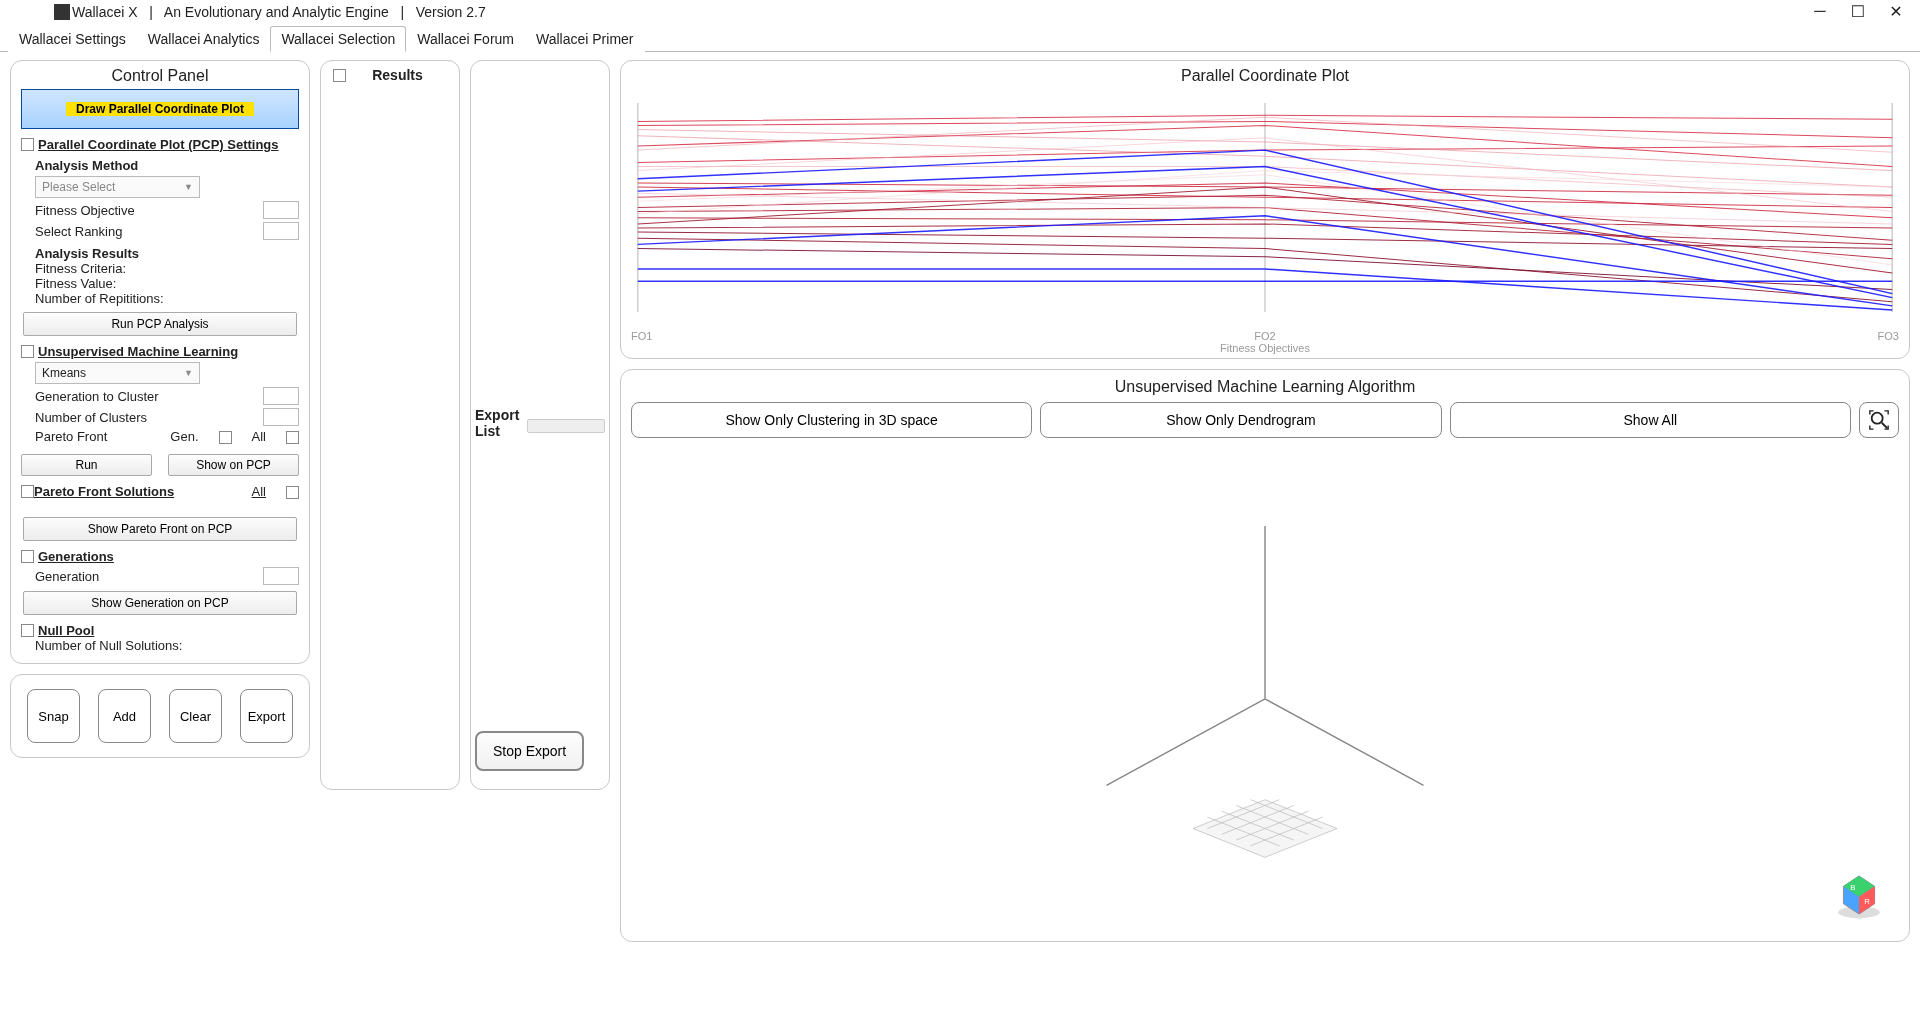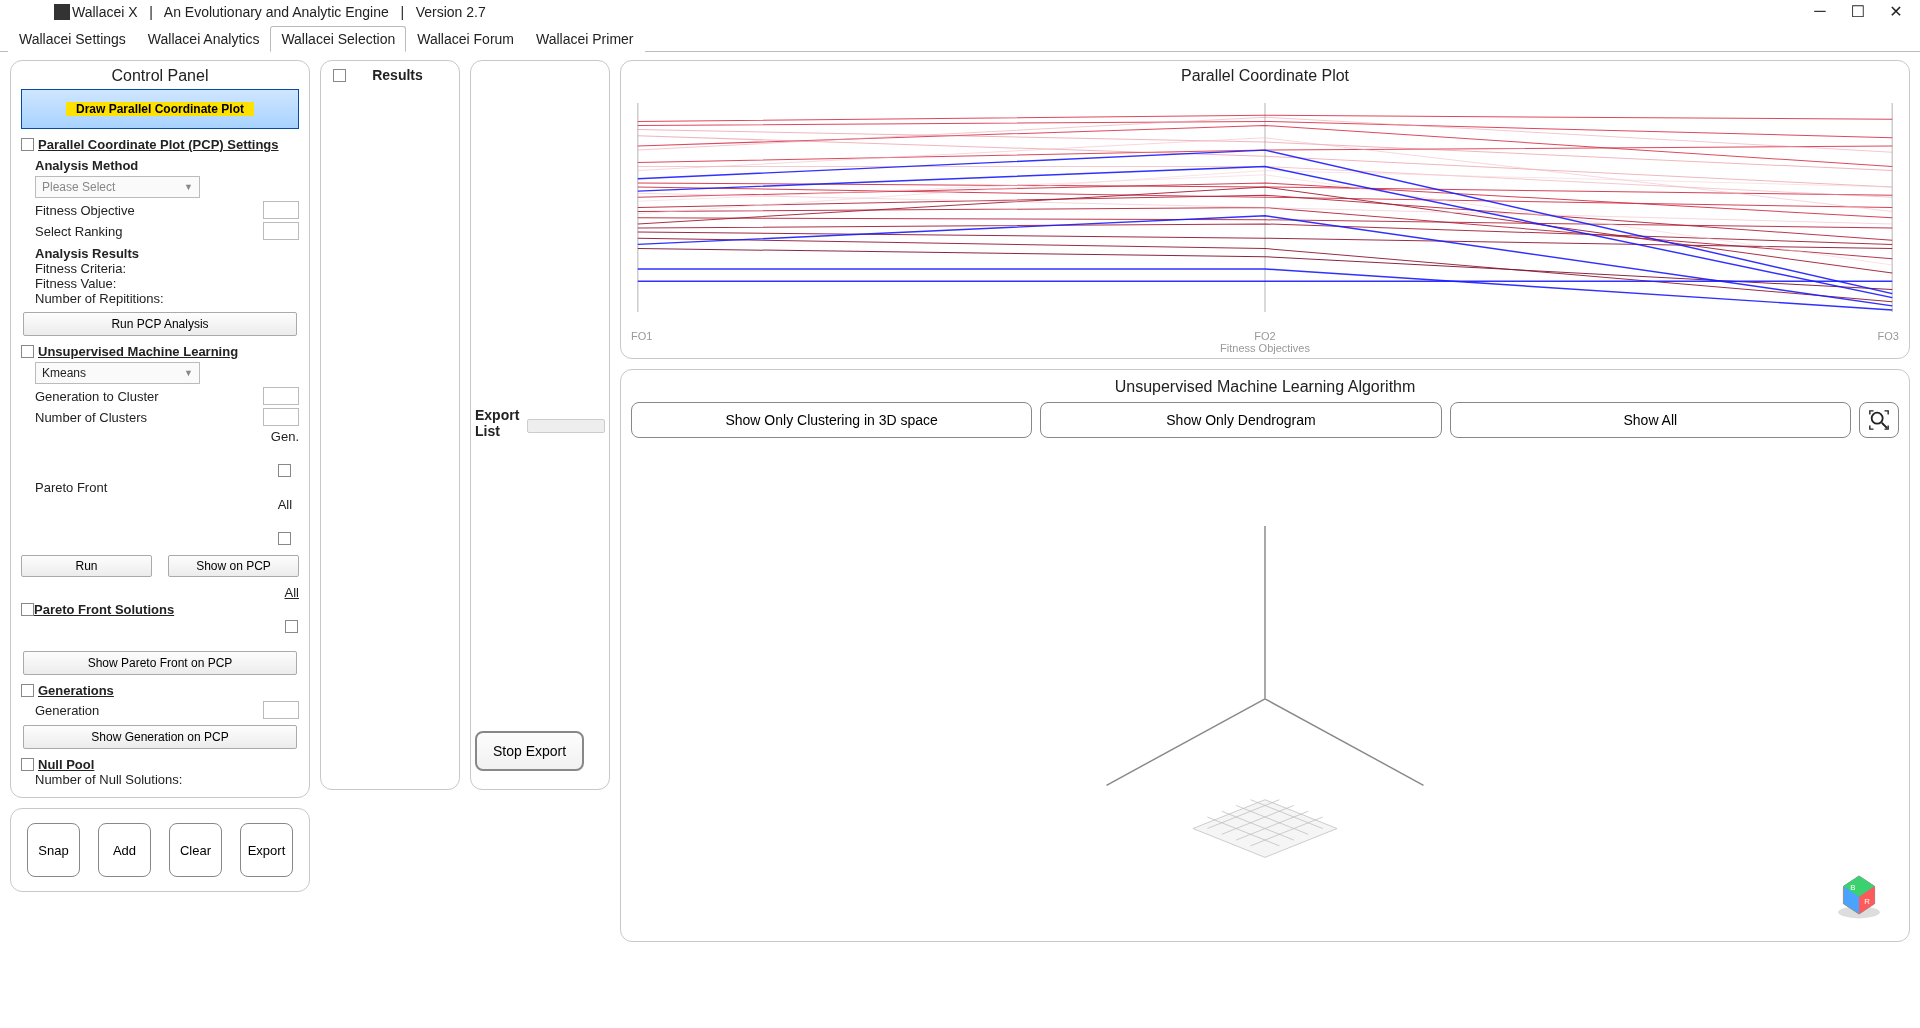--- a/index.html
+++ b/index.html
@@ -26,21 +26,21 @@
   .field-label { flex:1; }
   .small-input { width:36px; height:18px; border:1px solid #bbb; background:#fff;}
   .select { width:165px; height:22px; border:1px solid #bbb; background:#fafafa; display:flex; align-items:center; justify-content:space-between; padding:0 6px; color:#888; font-size:12px; margin:3px 0 3px 14px;}
   .select.val { color:#222;gap:18px; }
   .caret { font-size:9px; color:#888;}
   .sub-label { margin-left:14px; font-weight:bold; font-size:13px; margin-top:6px;}
   .plain-line { margin-left:14px; font-size:13px; }
   .wide-btn { display:block; width:calc(100% - 4px); margin:6px auto 0 auto; border:1px solid #aaa; background:linear-gradient(#fdfdfd,#ececec); padding:4px 0; font-size:12px; border-radius:2px;}
   .two-btn-row { display:flex; gap:16px; margin-top:10px;}
   .two-btn-row .half-btn { flex:1; border:1px solid #aaa; background:linear-gradient(#fdfdfd,#ececec); padding:3px 10px; font-size:12px; border-radius:2px;}
-  .inline-right { display:flex; align-items:center; gap:20px;flex-direction:column;}
+  .inline-right { display:flex; align-items:flex-end; gap:20px;}
   .action-row { display:flex; gap:18px; padding:14px 16px;}
   .action-row button { width:54px; height:54px; border:1.5px solid #888; border-radius:8px; background:#fff; font-size:13px;}
   .col-results { width:140px; padding:6px 4px 10px 4px; display:flex; flex-direction:column; align-items:center; height:730px;}
   .results-head { display:flex; align-items:center; gap:14px; width:100%; justify-content:flex-start; padding-left:8px; font-weight:bold; font-size:14px;}
   .col-export { width:140px; padding:6px 4px 10px 4px; display:flex; flex-direction:row; align-items:center; height:730px; position:relative;}
   .export-head { font-weight:bold; font-size:14px;}
   .progress { width:110px; height:14px; border:1px solid #ccc; background:#eee; margin-top:6px; border-radius:2px;}
   .stop-btn { position:absolute; bottom:18px; border:2px solid #888; border-radius:8px; background:linear-gradient(#fdfdfd,#f1f1f1); padding:10px 16px; font-size:14px;}
   .col-charts { flex:1; display:flex; flex-direction:column; gap:10px;}
   .pcp-panel { padding:6px 8px 4px 8px; }

